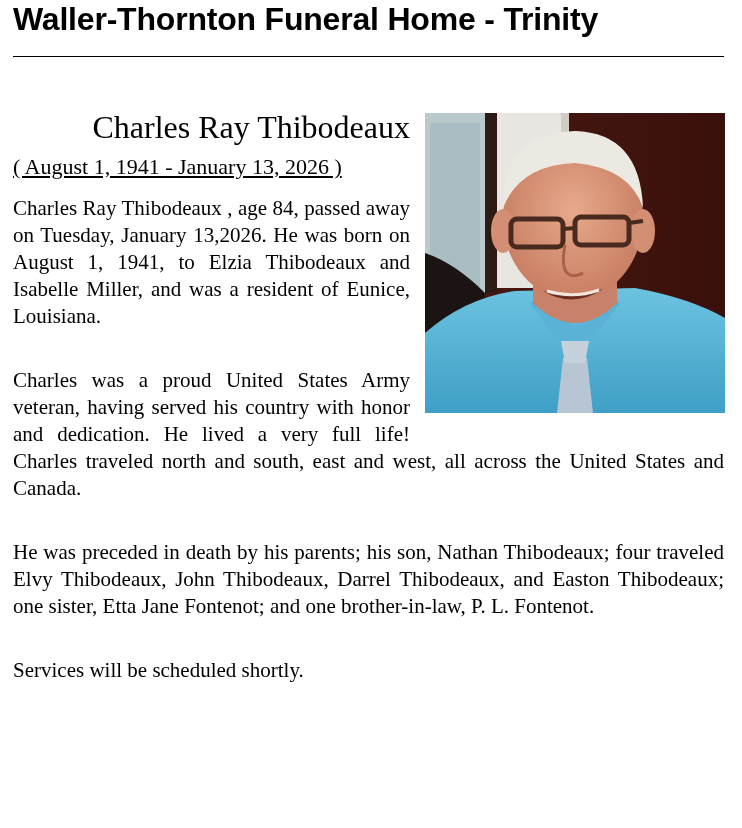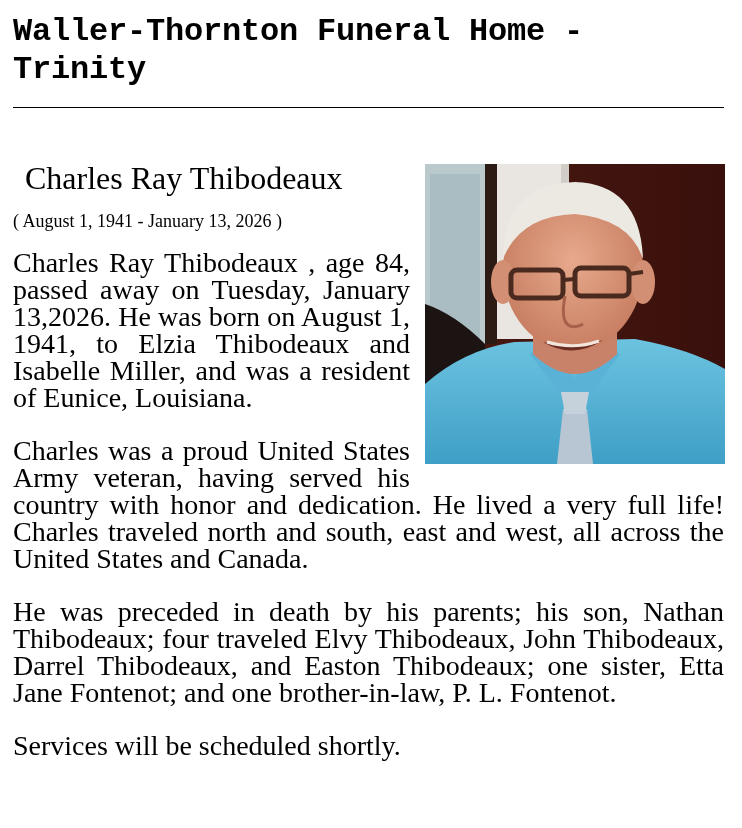--- a/index.html
+++ b/index.html
@@ -12,26 +12,25 @@
       height: 828px;
       overflow: hidden;
       font-family: "Liberation Serif", "DejaVu Serif", serif;
       color: #000;
       position: relative;
     }
     .page {
       padding: 0 18px 0 13px;
     }
     .site-title {
-      font-family: Liberation Mono, monospace;
+      font-family: Liberation Sans, sans-serif;
       font-weight: bold;
       font-size: 32px;
       line-height: 38px;
       margin: 0;
-      padding-top: 13px;
       letter-spacing: -0.2px;
     }
     .divider {
       border: none;
       border-top: 1.5px solid #000;
       margin: 18px 0 0 0;
       height: 0;
     }
     .content {
       margin-top: 49px;
@@ -48,36 +47,38 @@
     }
     .photo svg {
       display: block;
       width: 300px;
       height: 300px;
     }
     .name {
       font-size: 32px;
       font-weight: normal;
       line-height: 40px;
-      margin: 12px;
+      margin: 2px;
       padding-top: 1px;
+      text-align: right;
     }
     .dates {
-      font-size: 18px;
+      font-size: 22px;
       line-height: 22px;
       margin: 9px 0 0 0;
+      text-decoration: underline;
     }
     .para {
-      font-size: 28px;
+      font-size: 21px;
       line-height: 27px;
       text-align: justify;
       margin: 0;
     }
     .para.first { margin-top: 17px; }
-    .para + .para { margin-top: 26px; }
+    .para + .para { margin-top: 37px; }
   </style>
 </head>
 <body>
 
 <div class="page">
   <h1 class="site-title">Waller-Thornton Funeral Home - Trinity</h1>
   <hr class="divider">
 
   <div class="content">
     <div class="photo" title="Portrait of Charles Ray Thibodeaux">

